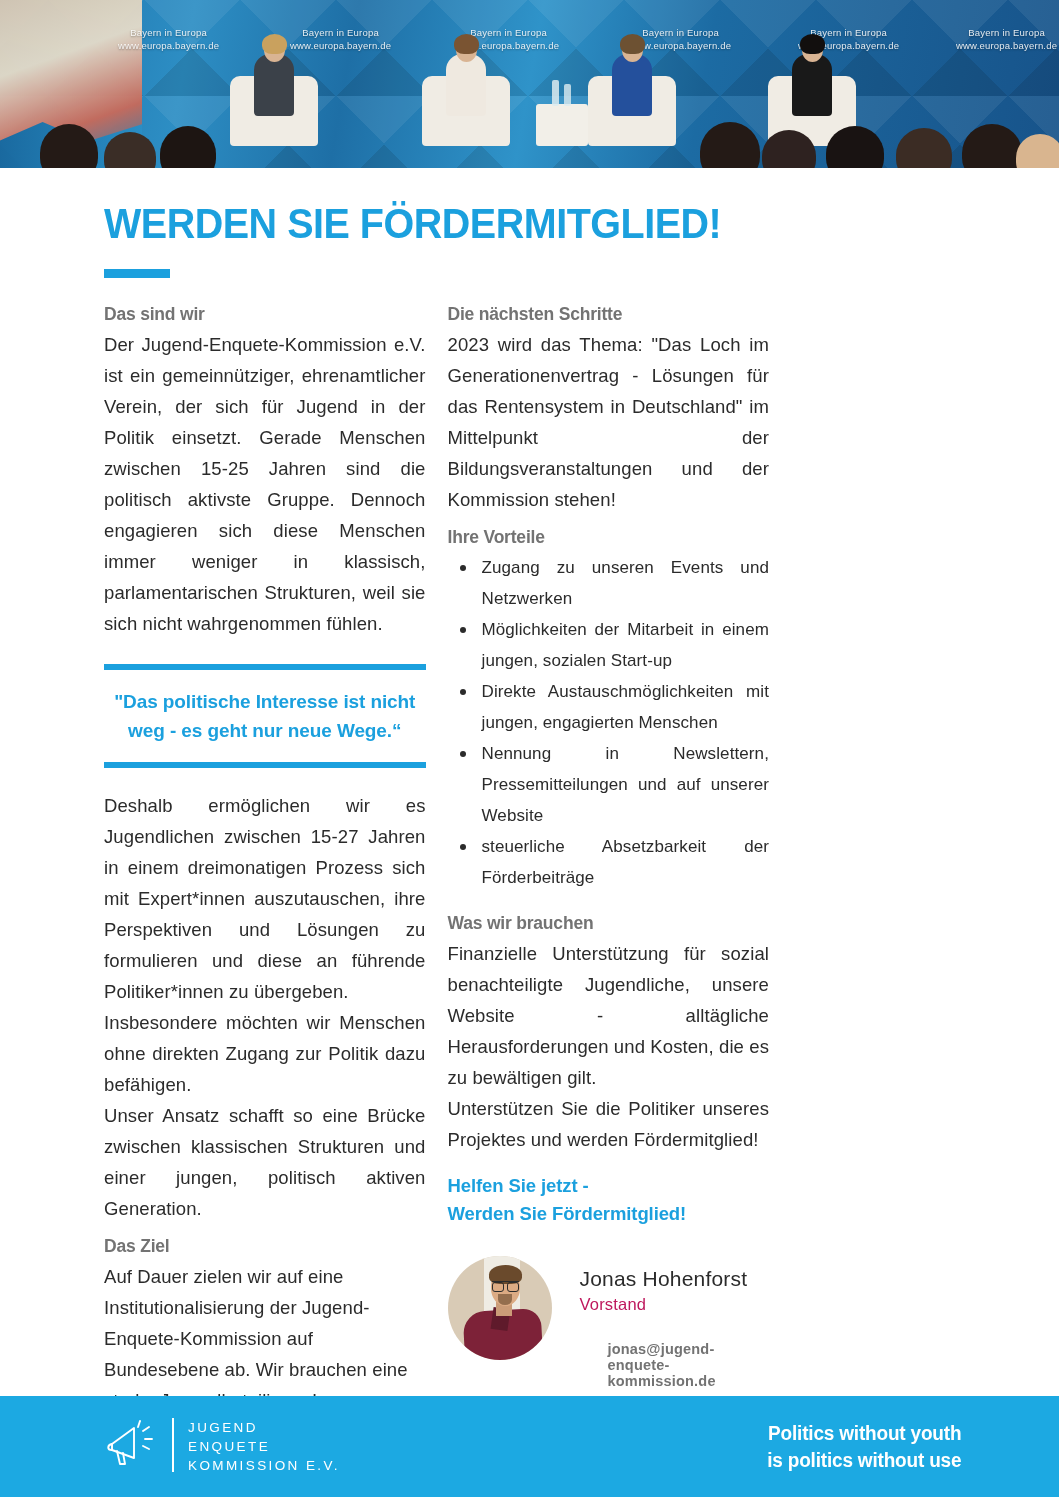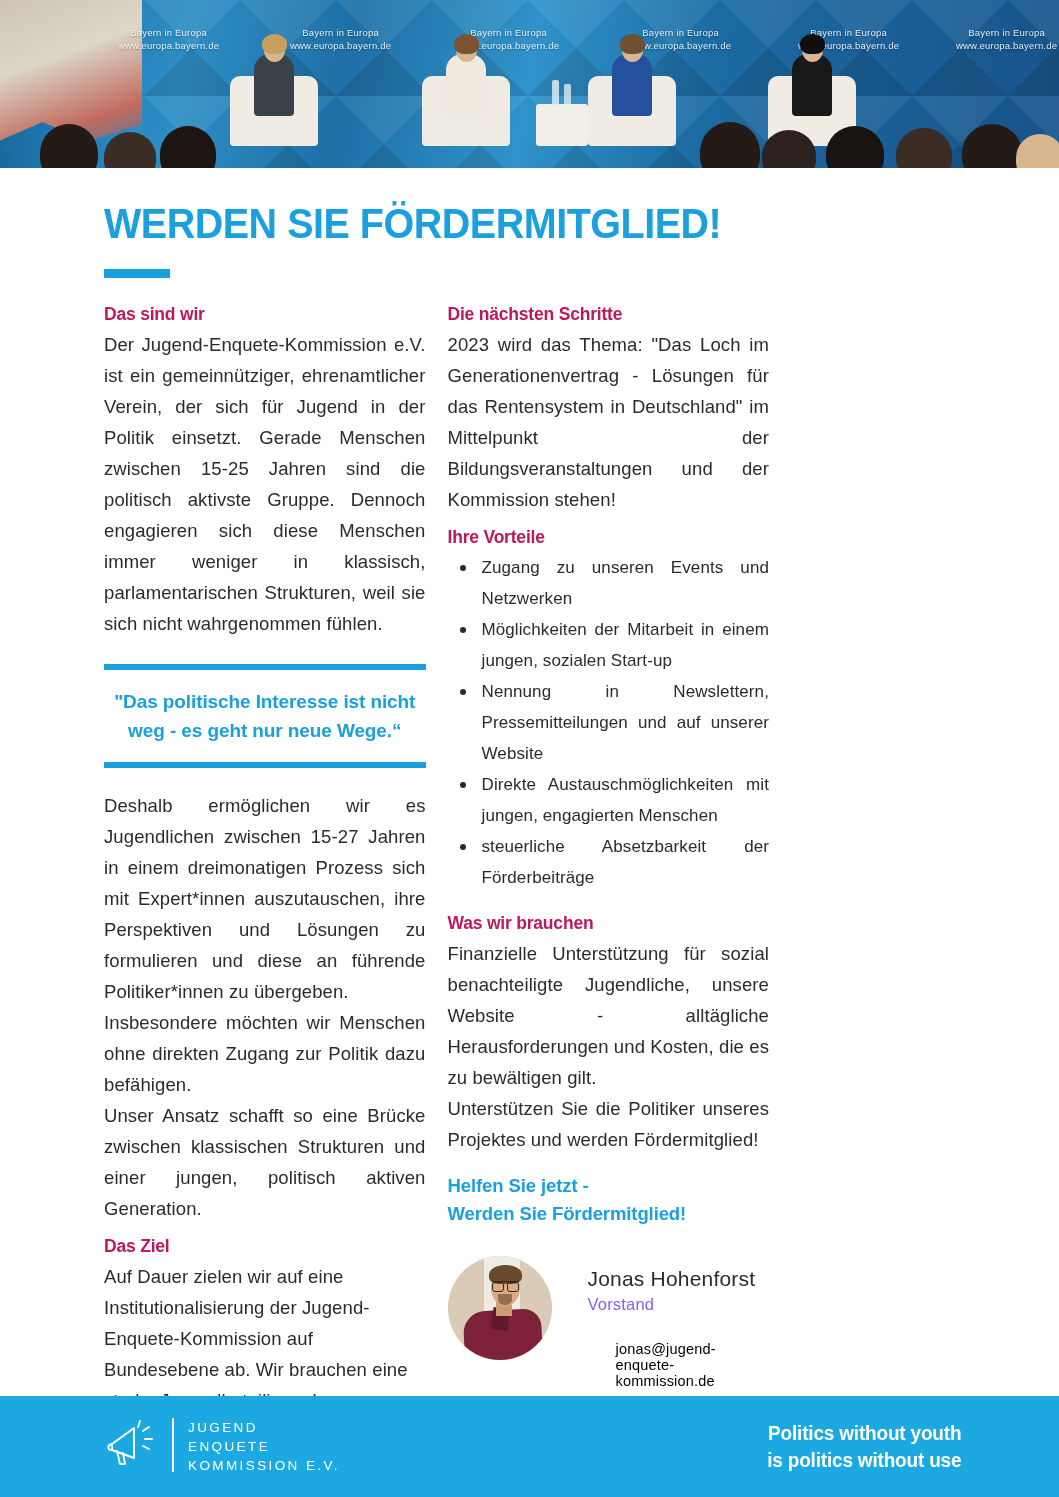--- a/index.html
+++ b/index.html
@@ -155,21 +155,21 @@
 
   .columns {
     display: flex;
     gap: 22px;
     margin-top: 26px;
   }
   .col { width: 419px; }
   .col-right { width: 419px; }
 
   h2.section-head {
-    color: #be185d;
+    color: #737373;
     font-size: 17.5px;
     font-weight: bold;
     line-height: 1.25;
     margin-bottom: 3px;
     letter-spacing: -0.2px;
   }
 
   p.body-text {
     font-size: 18.5px;
     line-height: 31px;
@@ -229,21 +229,21 @@
     font-weight: bold;
     line-height: 28px;
     margin-top: 17px;
     letter-spacing: -.1px;
   }
 
   .contact {
     display: flex;
     align-items: flex-start;
     margin-top: 28px;
-    gap: 36px;
+    gap: 28px;
   }
   .avatar {
     position: relative;
     width: 104px;
     height: 104px;
     border-radius: 50%;
     overflow: hidden;
     flex: 0 0 104px;
     background: #d9cbb6;
   }
@@ -317,28 +317,28 @@
   .contact-name {
     font-size: 21px;
     font-weight: 300;
     color: #2b2b2b;
     line-height: 26px;
     letter-spacing: .2px;
   }
   .contact-role {
     font-size: 16.5px;
     font-weight: 300;
-    color: #8b5cf6;
+    color: #be185d;
     line-height: 24px;
     letter-spacing: .2px;
   }
   .contact-mail {
     font-size: 14.5px;
-    font-weight: 400;
-    color: #000000;
+    font-weight: 700;
+    color: #737373;
     margin-top: 25px;
     letter-spacing: .2px;
     padding-left: 28px;
   }
 
   
   .footer {
     position: absolute;
     left: 0;
     bottom: 0;
@@ -479,22 +479,22 @@
 
       <div class="col-right">
 
         <h2 class="section-head">Die nächsten Schritte</h2>
         <p class="body-text">2023 wird das Thema: "Das Loch im Generationenvertrag - Lösungen für das Rentensystem in Deutschland" im Mittelpunkt der Bildungsveranstaltungen und der Kommission stehen!</p>
 
         <h2 class="section-head" style="margin-top:12px;">Ihre Vorteile</h2>
         <ul class="benefits">
           <li>Zugang zu unseren Events und Netzwerken</li>
           <li>Möglichkeiten der Mitarbeit in einem jungen, sozialen Start-up</li>
+          <li>Direkte Austauschmöglichkeiten mit jungen, engagierten Menschen</li>
           <li>Nennung in Newslettern, Pressemitteilungen und auf unserer Website</li>
-          <li>Direkte Austauschmöglichkeiten mit jungen, engagierten Menschen</li>
           <li>steuerliche Absetzbarkeit der Förderbeiträge</li>
         </ul>
 
         <h2 class="section-head" style="margin-top:20px;">Was wir brauchen</h2>
         <p class="body-text">Finanzielle Unterstützung für sozial benachteiligte Jugendliche, unsere Website - alltägliche Herausforderungen und Kosten, die es zu bewältigen gilt.</p>
         <p class="body-text">Unterstützen Sie die Politiker unseres Projektes und werden Fördermitglied!</p>
 
         <div class="cta">
           <div>Helfen Sie jetzt -</div>
           <div>Werden Sie Fördermitglied!</div>

